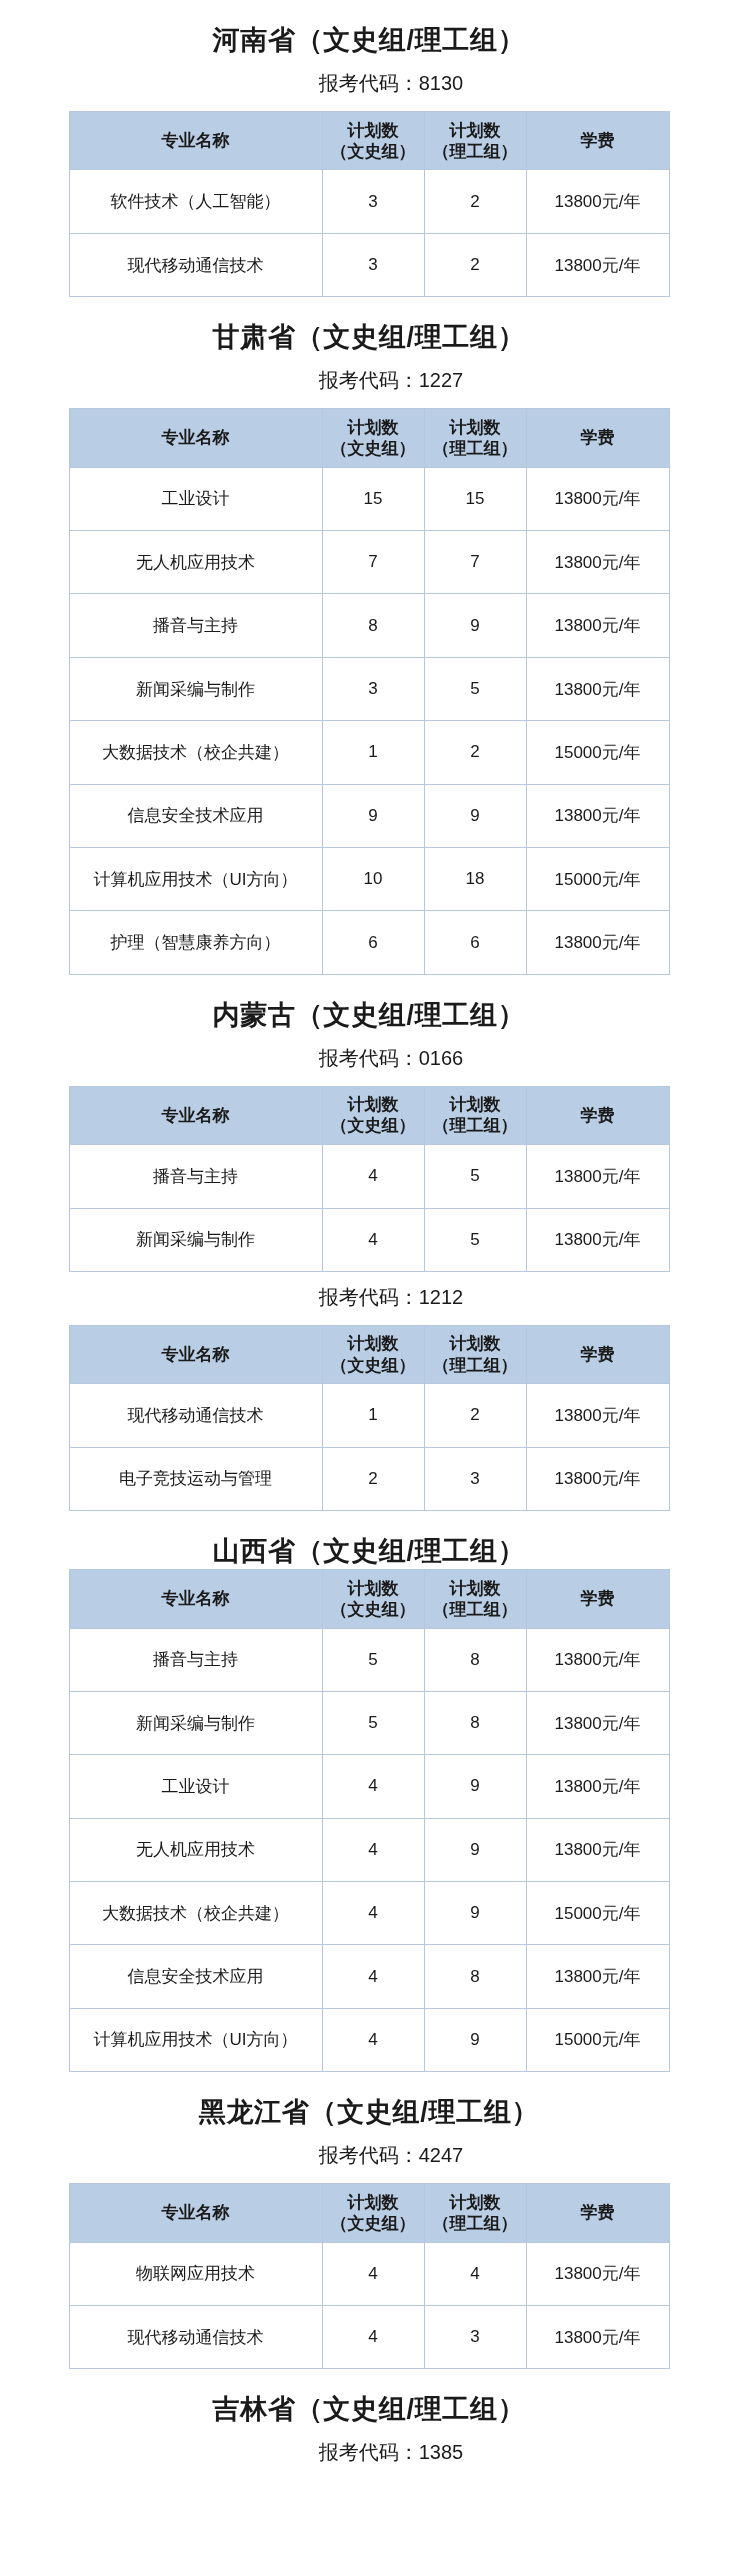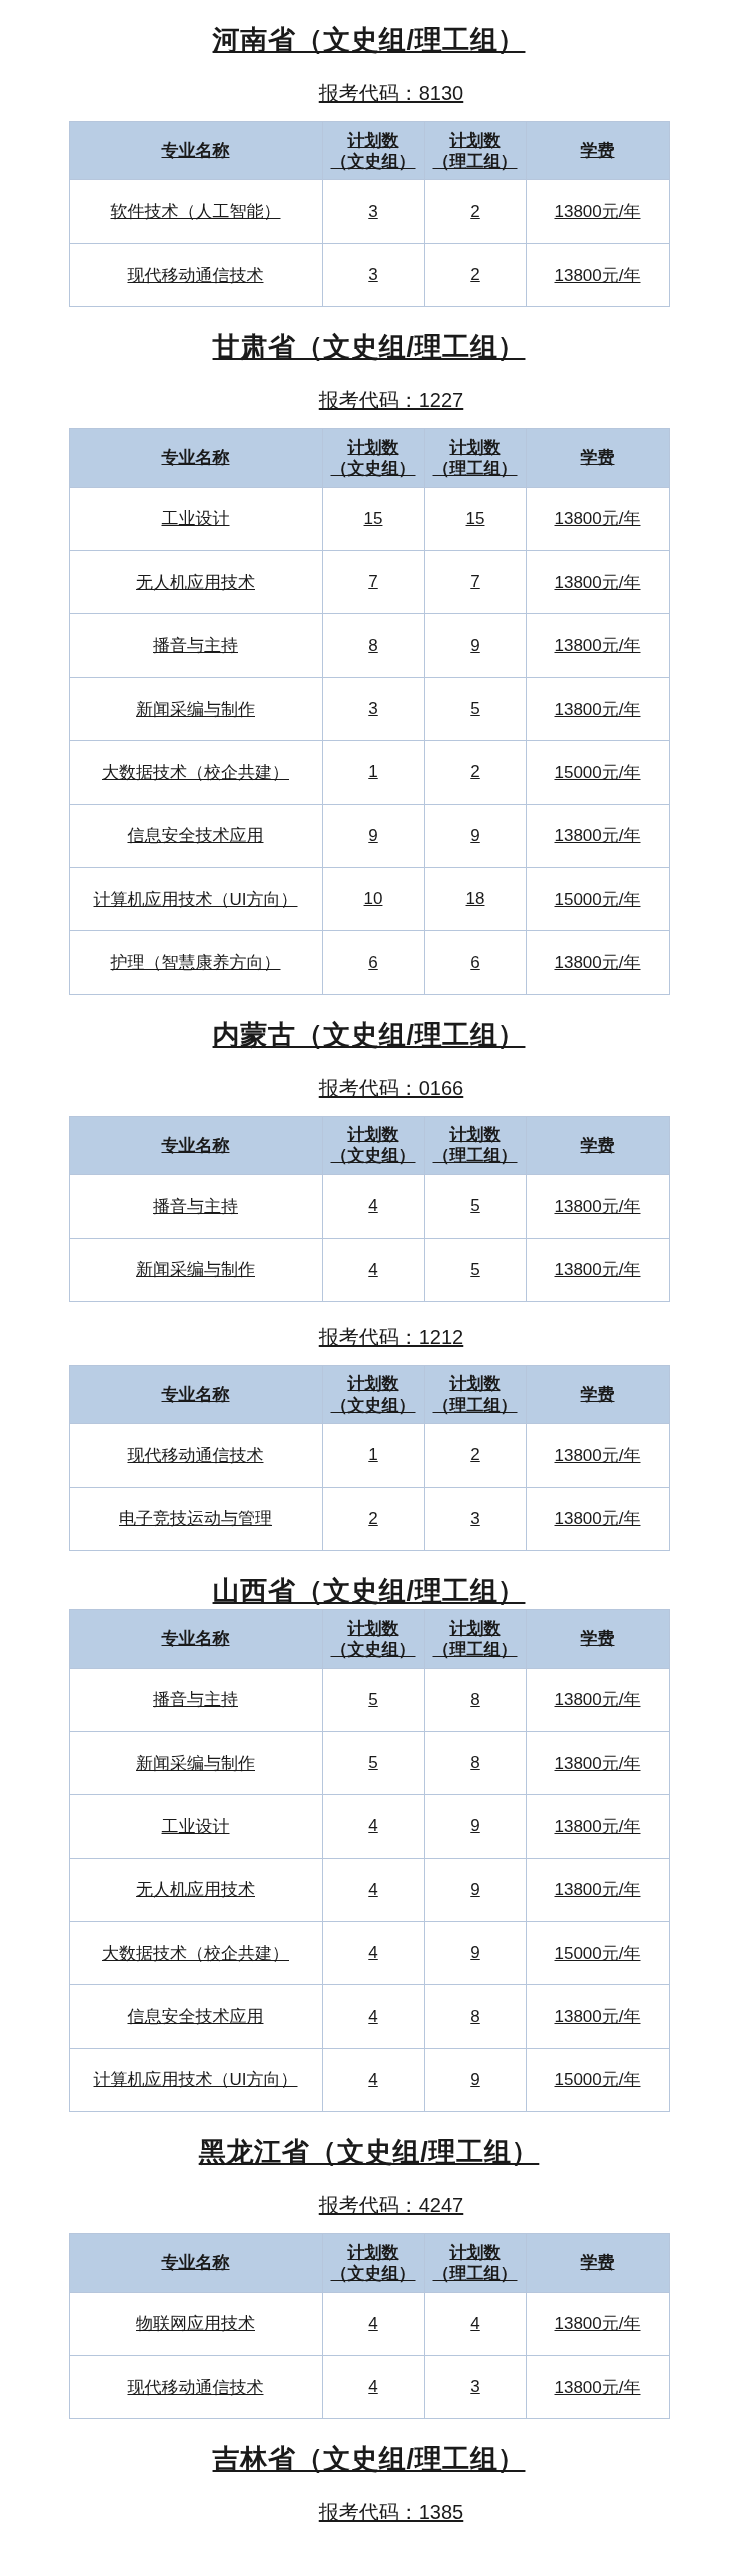--- a/index.html
+++ b/index.html
@@ -9,37 +9,36 @@
   }
   body {
     width: 738px;
     font-family: "Liberation Sans", sans-serif;
     color: #1a1a1a;
   }
   .page {
     width: 600px;
     box-sizing: border-box;
     padding: 0;
-    text-decoration: underline;
   }
   .section {
     width: 738px;
   }
   .sec-title {
     text-align: center;
     font-size: 27px;
     font-weight: bold;
     letter-spacing: 0.7px;
     margin: 23px 0 0 0;
     line-height: 1.3;
   }
   .sec-code {
     text-align: center;
     font-size: 20px;
-    margin: 22px 0 15px 0;
+    margin: 12px 0 15px 0;
     line-height: 1.3;
     padding-left: 44px;
   }
   table.plan {
     border-collapse: collapse;
     margin: 0 auto;
     width: 601px;
     table-layout: fixed;
   }
   table.plan th, table.plan td {

